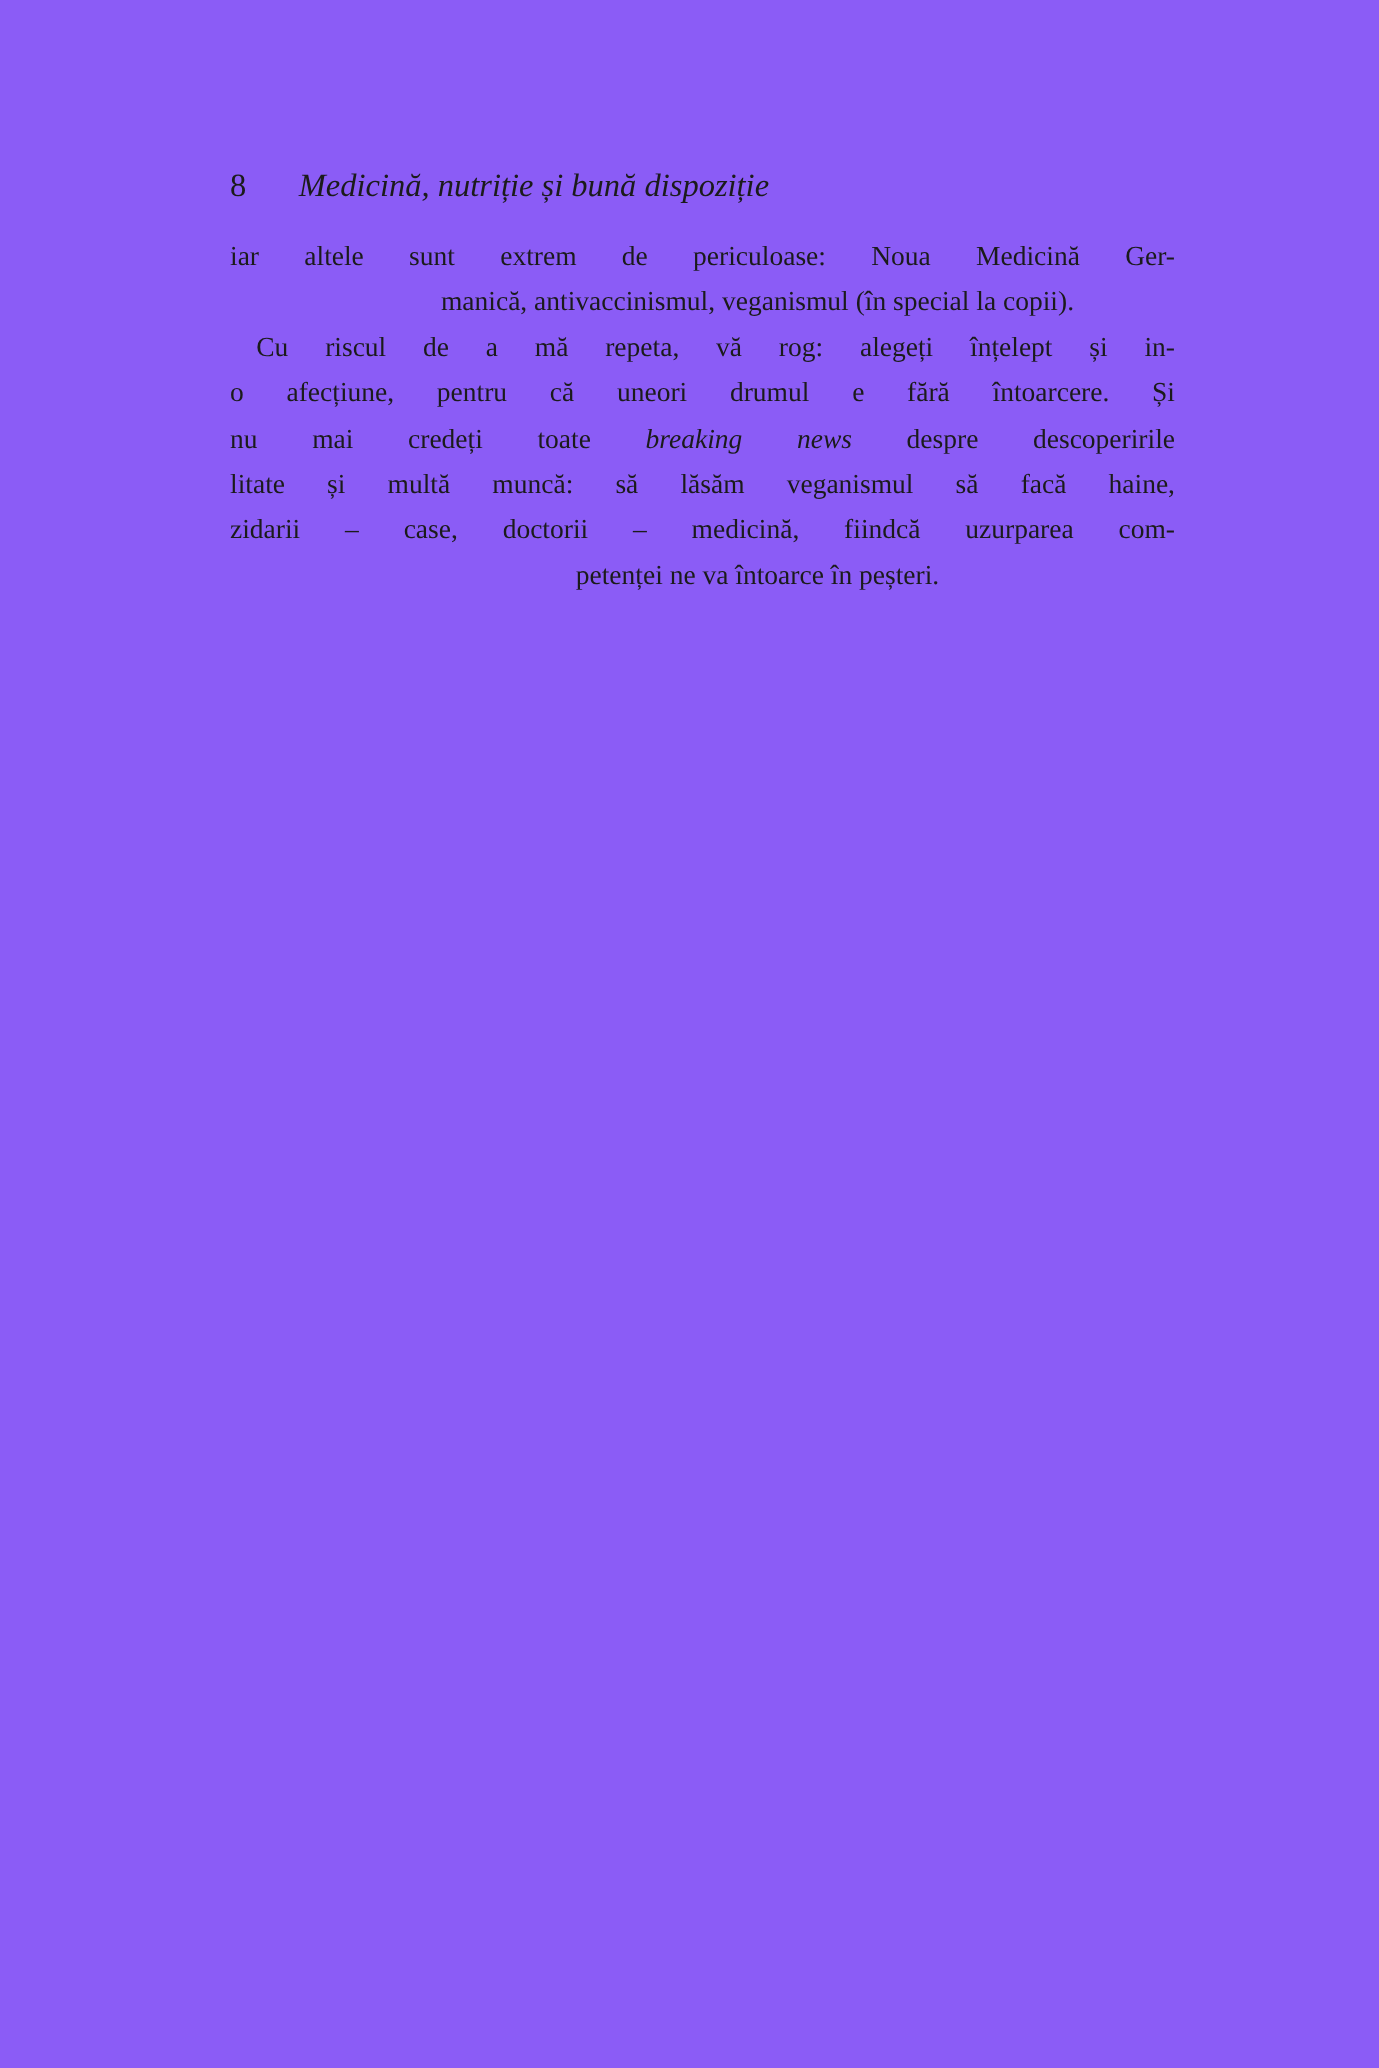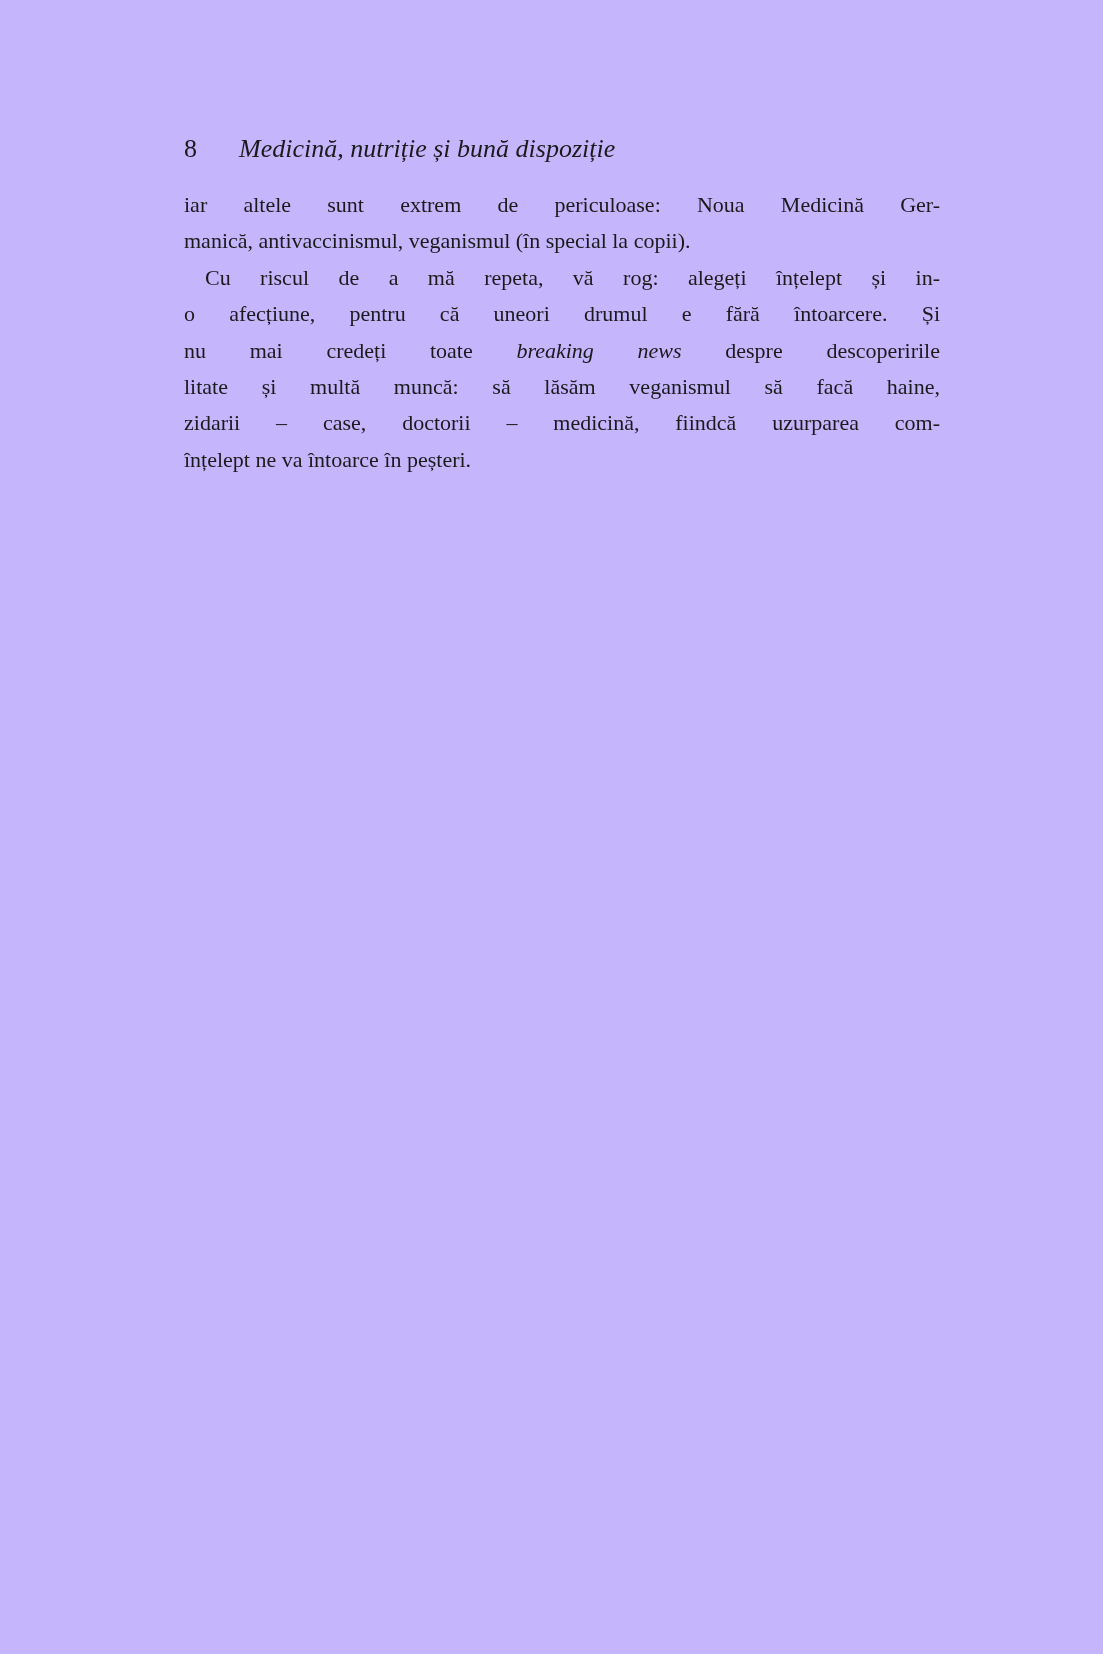--- a/index.html
+++ b/index.html
@@ -4,21 +4,21 @@
 <style>
   html, body {
     margin: 0;
     padding: 0;
     background: #ffffff;
   }
   .page {
     position: relative;
     width: 1103px;
     height: 1654px;
-    background: #c4b5fd;
+    background: #8b5cf6;
     overflow: hidden;
     font-family: "Liberation Serif", "DejaVu Serif", serif;
     color: #1b1b1b;
   }
   .running-header {
     position: absolute;
     left: 184px;
     top: 131px;
     width: 756px;
     font-size: 26px;
@@ -44,21 +44,22 @@
   .text-line {
     width: 756px;
     height: 36.4px;
     overflow: hidden;
   }
   .text-line.j {
     text-align: justify;
     text-align-last: justify;
   }
   .text-line.l {
-    text-align: left;
+    text-align: center;
+    margin-left: 44px;
   }
   .text-line.indent {
     text-indent: 21px;
   }
   .text-line .it {
     font-style: italic;
   }
 </style>
 </head>
 <body>
@@ -70,16 +71,16 @@
   </div>
 
   <div class="text-block">
       <div class="text-line j"><span>iar altele sunt extrem de periculoase: Noua Medicină Ger-</span></div>
       <div class="text-line l"><span>manică, antivaccinismul, veganismul (în special la copii).</span></div>
       <div class="text-line j indent"><span>Cu riscul de a mă repeta, vă rog: alegeți înțelept și in-</span></div>
       <div class="text-line j"><span>o afecțiune, pentru că uneori drumul e fără întoarcere. Și</span></div>
       <div class="text-line j"><span>nu mai credeți toate </span><span class="it">breaking news</span><span> despre descoperirile</span></div>
       <div class="text-line j"><span>litate și multă muncă: să lăsăm veganismul să facă haine,</span></div>
       <div class="text-line j"><span>zidarii – case, doctorii – medicină, fiindcă uzurparea com-</span></div>
-      <div class="text-line l"><span>înțelept ne va întoarce în peșteri.</span></div>
+      <div class="text-line l"><span>petenței ne va întoarce în peșteri.</span></div>
     </div>
 
 </div>
 
 </body></html>

